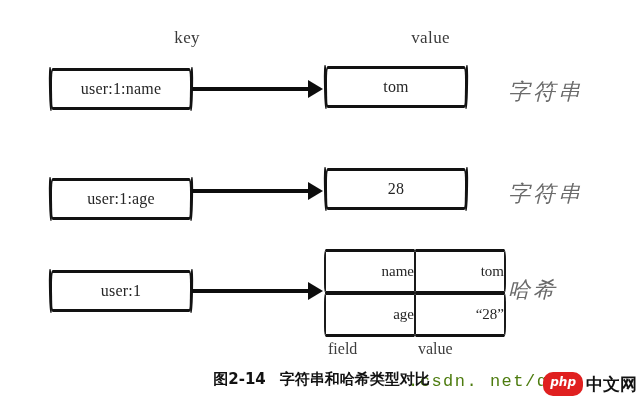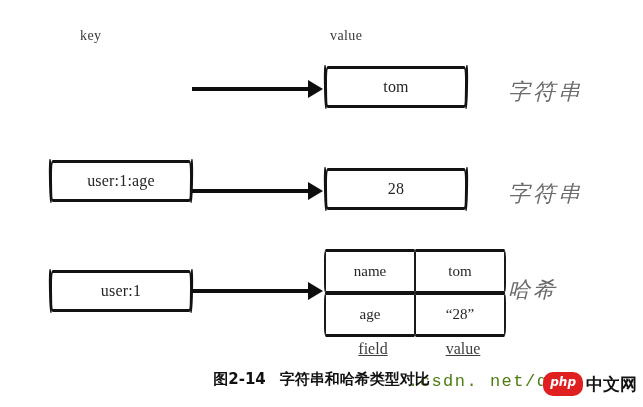--- a/index.html
+++ b/index.html
@@ -19,24 +19,24 @@
     position: absolute;
     inset: 0;
     width: 643px;
     height: 407px;
   }
 
   
   .col-head {
     position: absolute;
     font-family: "Liberation Serif", "DejaVu Serif", serif;
-    font-size: 14px;
+    font-size: 17px;
     color: #3a3a3a;
     letter-spacing: .4px;
-    text-align: left;
+    text-align: right;
     white-space: nowrap;
   }
   .col-head.key   { left: 80px;  top: 28px; width: 120px; }
   .col-head.value { left: 330px; top: 28px; width: 120px; }
 
   
   .hbox {
     position: absolute;
     box-sizing: border-box;
     background: #ffffff;
@@ -68,21 +68,21 @@
     font-size: 16px;
     color: #262626;
     letter-spacing: .2px;
     white-space: nowrap;
     line-height: 1;
   }
 
   
   .keybox   { left: 50px; width: 142px; height: 42px; }
   .keybox.r1 { top: 68px; }
-  .keybox.r2 { top: 160px; }
+  .keybox.r2 { top: 178px; }
   .keybox.r3 { top: 270px; }
 
   
   .valbox   { left: 325px; width: 142px; height: 42px; }
   .valbox.r1 { top: 66px; }
   .valbox.r2 { top: 168px; }
 
   
   .arrow {
     position: absolute;
@@ -118,42 +118,40 @@
     position: relative;
     box-sizing: border-box;
     background: #ffffff;
     border-top: 3px solid #121212;
     border-bottom: 3px solid #121212;
     border-left: 2px solid #1a1a1a;
     border-right: 2px solid #1a1a1a;
     border-radius: 2px / 10px;
     display: flex;
     align-items: center;
-    justify-content: center;
+    justify-content: flex-end;
     margin: -1px;
   }
   .cell .txt {
     font-family: "Liberation Serif", "DejaVu Serif", serif;
     font-size: 15px;
     color: #262626;
     white-space: nowrap;
     line-height: 1;
   }
 
   
   .sub-label {
     position: absolute;
     top: 340px;
     width: 90px;
-    text-align: center;
     font-family: "Liberation Serif", "DejaVu Serif", serif;
     font-size: 16px;
     color: #3d3d3d;
     white-space: nowrap;
-    text-decoration: underline;
   }
   .sub-label.f { left: 328px; }
   .sub-label.v { left: 418px; }
 
   
   .type-note {
     position: absolute;
     left: 508px;
     font-family: "DejaVu Sans", sans-serif;
     font-size: 22px;
@@ -226,20 +224,23 @@
   }
 </style>
 </head>
 <body>
 
 <div id="stage">
 
   <div class="col-head key">key</div>
   <div class="col-head value">value</div>
 
+  <div class="hbox keybox r1">
+    <span class="txt">user:1:name</span>
+  </div>
   <div class="arrow a1">
     <span class="head"></span>
   </div>
   <div class="hbox valbox r1">
     <span class="txt">tom</span>
   </div>
   <div class="type-note n1">字符串</div>
 
   <div class="hbox keybox r2">
     <span class="txt">user:1:age</span>

